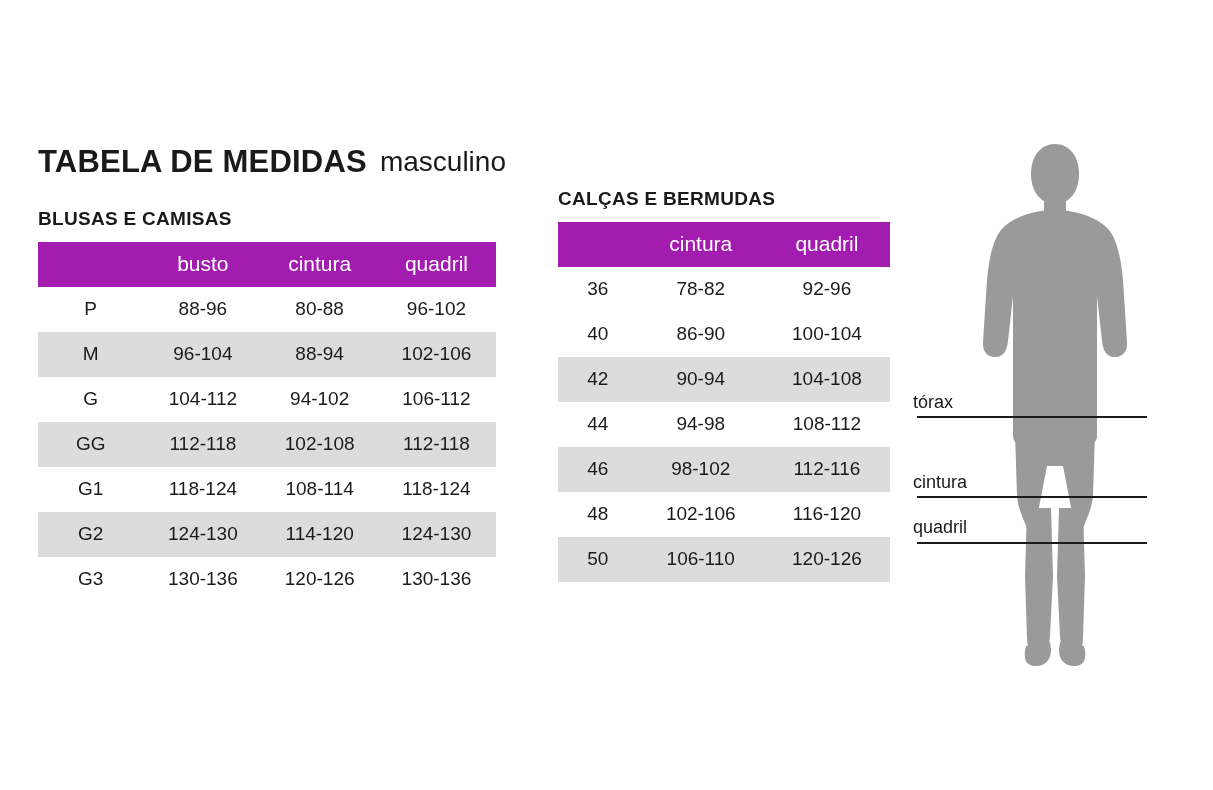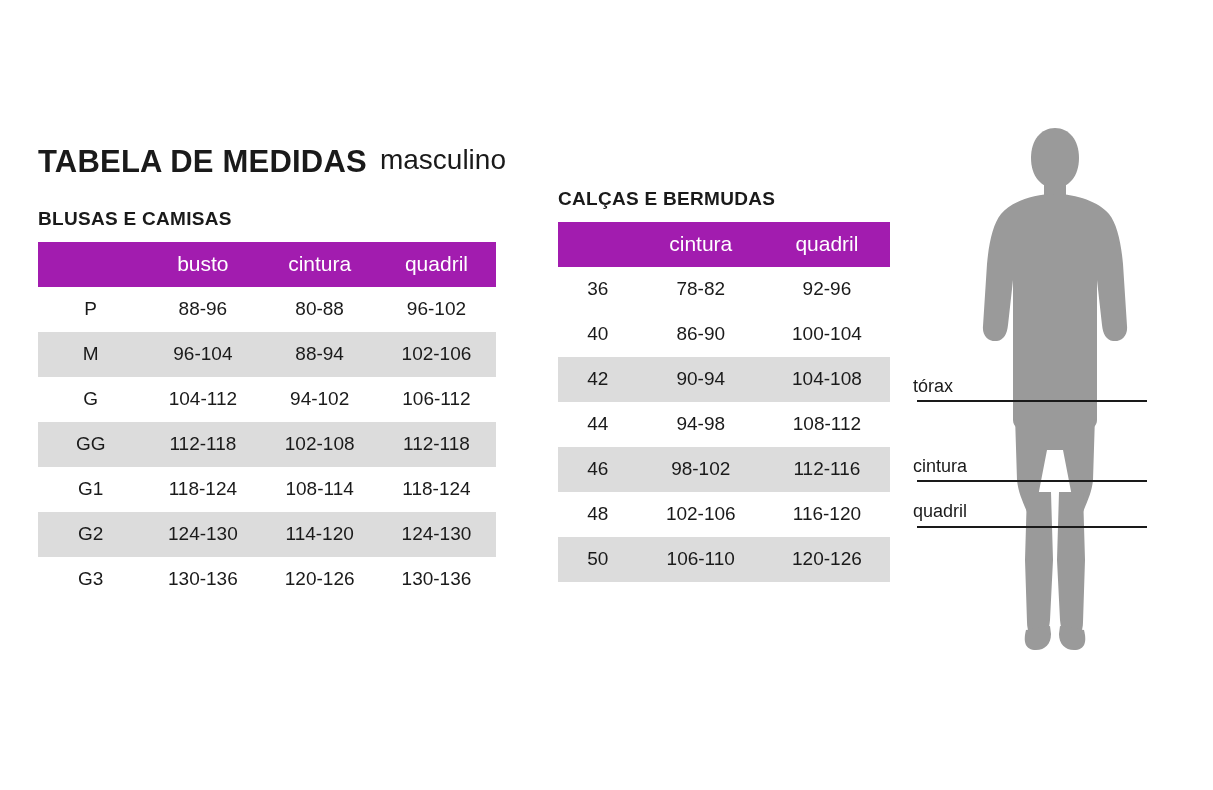--- a/index.html
+++ b/index.html
@@ -20,21 +20,21 @@
     position: absolute;
     inset: 0;
   }
 
   
   .title-row {
     position: absolute;
     left: 38px;
     top: 144px;
     display: flex;
-    align-items: flex-start;
+    align-items: center;
   }
   .title-main {
     font-size: 31px;
     font-weight: bold;
     letter-spacing: 0.2px;
     color: #1a1a1a;
   }
   .title-sub {
     font-size: 28px;
     font-weight: normal;
@@ -88,21 +88,21 @@
   #tbl-tops col.c3 { width: 26%; }
 
   #tbl-pants col.c0 { width: 24%; }
   #tbl-pants col.c1 { width: 38%; }
   #tbl-pants col.c2 { width: 38%; }
 
   
   #figure-area {
     position: absolute;
     left: 905px;
-    top: 120px;
+    top: 136px;
     width: 300px;
     height: 540px;
   }
   #figure-area svg { display: block; }
 
   .callout-label {
     position: absolute;
     font-size: 18px;
     color: #1a1a1a;
     white-space: nowrap;

